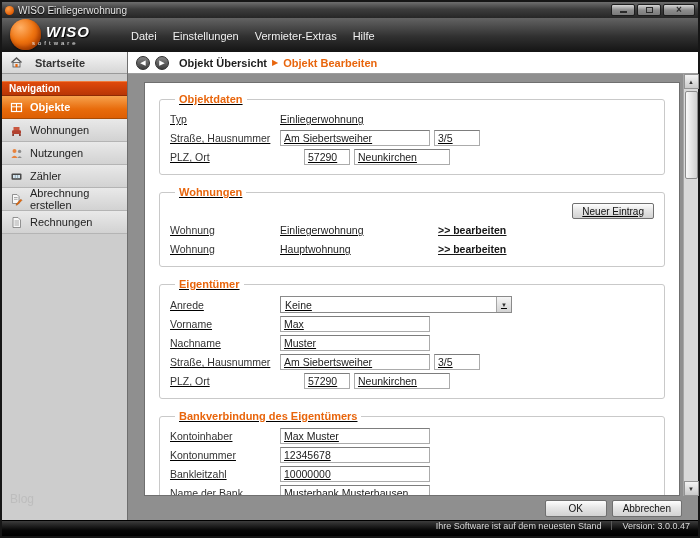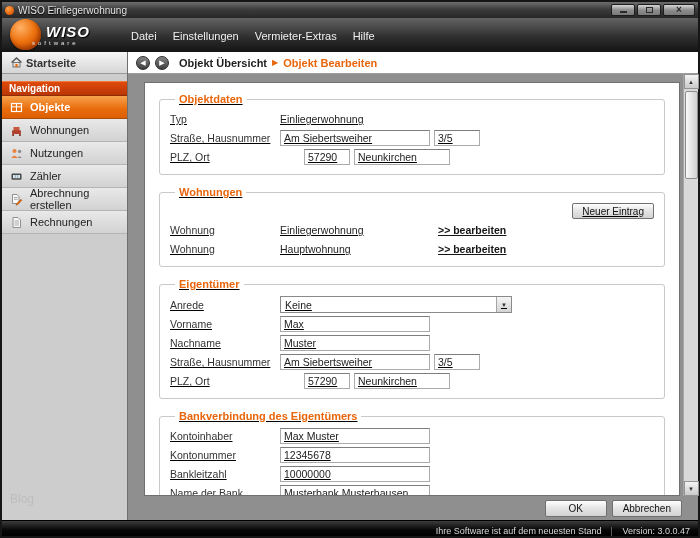--- a/index.html
+++ b/index.html
@@ -26,21 +26,21 @@
   .logo-wiso { position:absolute; left:22px; top:5px; color:#fff; font-weight:bold; font-style:italic; font-size:15px; letter-spacing:1px; text-shadow:1px 1px 1px #000;margin-left:16px; }
   .logo-sub { position:absolute; left:24px; top:22px; color:#e8e8e8; font-size:6px; letter-spacing:3px; text-transform:lowercase; }
   .menubar { display:flex; align-items:flex-start; height:18px; margin:0 0 5px 12px; gap:2px; }
   .menu-item { color:#f0f0f0; font-size:11px; padding:1px 7px; border-radius:2px; cursor:default; }
 
   
   .app { flex:1 1 auto; display:flex; min-height:0; }
 
   
   .sidebar { width:126px; flex:0 0 auto; background:#cdcdcd; border-right:1px solid #6e6e6e; position:relative; }
-  .side-home { height:22px; display:flex; align-items:center; gap:2px; padding:0 7px; background:linear-gradient(#f6f6f6,#d6d6d6); border-bottom:1px solid #9a9a9a; font-weight:bold; color:#333; }
+  .side-home { height:22px; display:flex; align-items:center; gap:11px; padding:0 7px; background:linear-gradient(#f6f6f6,#d6d6d6); border-bottom:1px solid #9a9a9a; font-weight:bold; color:#333; }
   .nav-header { height:15px; margin-top:7px; background:linear-gradient(#e0490b,#b83605); color:#fff; font-weight:bold; font-size:10px; display:flex; align-items:center; padding:0 7px; border-top:1px solid #f07b3c; border-bottom:1px solid #8f2a03; }
   .side-item { height:23px; display:flex; align-items:center; gap:6px; padding:1px 7px; background:linear-gradient(#e9e9e9,#d2d2d2); border-bottom:1px solid #b4b4b4; color:#222; cursor:default; }
   .side-item.active { background:linear-gradient(#f7a24d,#e86b0b 60%,#dd5f04); color:#fff; font-weight:bold; border-bottom:1px solid #a94c05; }
   .side-icon { width:15px; height:14px; display:flex; align-items:center; justify-content:center; flex:0 0 auto; }
   .watermark { position:absolute; left:8px; bottom:14px; color:#bdbdbd; font-size:12px; }
 
   
   .main { flex:1 1 auto; display:flex; flex-direction:column; min-width:0; background:#8f8f8f; }
 
   .breadcrumb { height:22px; flex:0 0 auto; background:#fff; border-bottom:1px solid #9d9d9d; display:flex; align-items:center; gap:5px; padding:0 8px; }
@@ -58,21 +58,21 @@
   .sb-btn { width:15px; height:15px; flex:0 0 auto; background:linear-gradient(#f4f4f4,#cacaca); border:1px solid #939393; font-size:6px; color:#333; display:flex; align-items:center; justify-content:center; }
   .sb-btn.bottom { margin-top:auto; }
   .sb-thumb { width:13px; height:88px; flex:0 0 auto; margin-top:2px; background:linear-gradient(90deg,#fafafa,#d0d0d0); border:1px solid #8c8c8c; border-radius:2px; }
 
   
   .footer-row { height:24px; flex:0 0 auto; display:flex; align-items:center; justify-content:flex-end; gap:5px; padding:0 16px; }
   .btn { height:17px; min-width:62px; padding:0 10px; background:linear-gradient(#fefefe,#e6e6e6 45%,#d2d2d2); border:1px solid #707070; border-radius:2px; font-family:inherit; font-size:10px; color:#111; display:inline-flex; align-items:center; justify-content:center; cursor:default; }
   .btn.small { min-width:0; height:16px; padding:0 9px; }
 
   
-  .statusbar { height:16px; flex:0 0 auto; background:linear-gradient(#3c3c3c,#070707 60%,#000); color:#d8d8d8; font-size:9px; display:flex; align-items:flex-end; justify-content:flex-end; gap:10px; padding:0 8px; border-top:1px solid #000; }
+  .statusbar { height:16px; flex:0 0 auto; background:linear-gradient(#3c3c3c,#070707 60%,#000); color:#d8d8d8; font-size:9px; display:flex; align-items:flex-start; justify-content:flex-end; gap:10px; padding:0 8px; border-top:1px solid #000; }
   .status-divider { width:1px; height:9px; background:#5a5a5a; }
 
   
   fieldset { border:1px solid #c9c9c9; border-radius:3px; margin:0 2px 11px 2px; padding:3px 10px 6px 10px; position:relative; background:#fff; }
   legend { color:#e8650c; font-weight:bold; font-size:11px; padding:0 4px; margin-left:5px; }
   .frow { display:flex; align-items:center; margin:3px 0; min-height:16px; }
   .flabel { width:110px; flex:0 0 auto; color:#333; font-size:10.5px; }
   .static-value { color:#222; font-size:10.5px; }
   input.tb { height:16px; border:1px solid #ababab; border-top-color:#7d7d7d; padding:0 3px; font-family:inherit; font-size:10.5px; color:#222; background:#fff; }
   .w-lg { width:150px; } .w-sm { width:46px;margin-left:24px; } .w-md { width:96px; }

